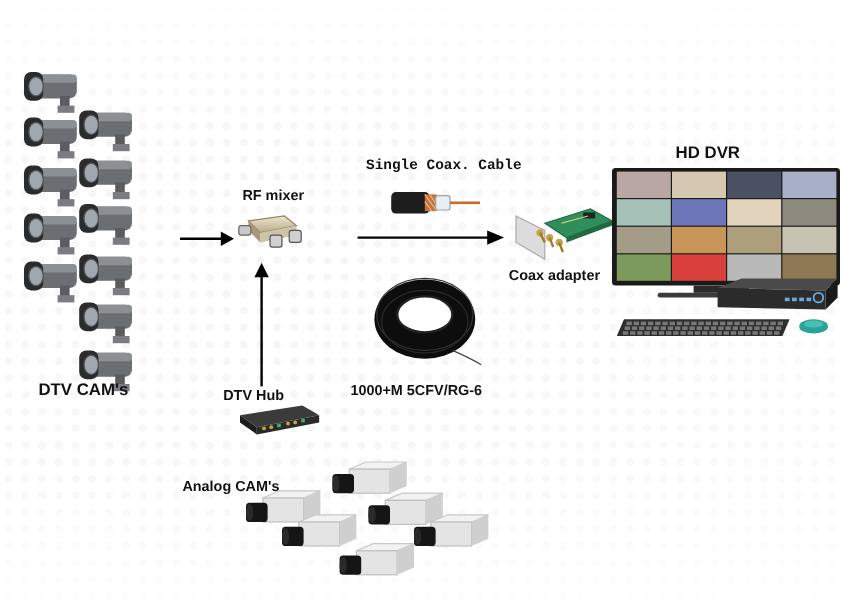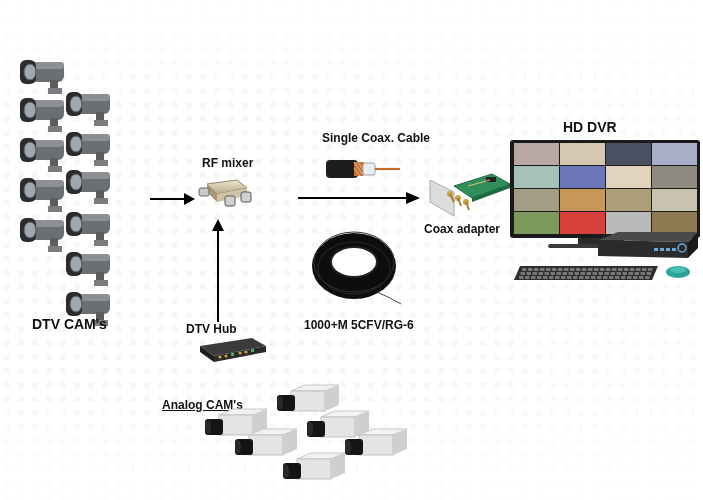--- a/index.html
+++ b/index.html
@@ -149,42 +149,42 @@
   <polygon points="4,10 18,20 18,26 4,16" fill="#1c1c1c"></polygon>
   <polygon points="18,20 70,10 70,16 18,26" fill="#2a2a2a"></polygon>
   <circle cx="24" cy="21" r="1.6" fill="#c9a24a"></circle>
     <circle cx="30" cy="20" r="1.6" fill="#c9a24a"></circle>
   <rect x="35" y="17" width="3" height="3" fill="#3ab26a"></rect>
   <circle cx="44" cy="17" r="1.6" fill="#c9a24a"></circle>
     <circle cx="50" cy="16" r="1.6" fill="#c9a24a"></circle>
   <rect x="55" y="13" width="3" height="3" fill="#3ab26a"></rect>
 </svg>
 
-<div class="label lbl-sm" style="left:322px;top:131px;">Single Coax. Cable</div>
+<div class="label lbl-sm" style="left:305px;top:131px;font-family:Liberation Mono, monospace;">Single Coax. Cable</div>
 <svg class="abs" style="left:326px;top:158px;" width="76" height="24">
   <rect x="0" y="2" width="32" height="18" rx="4" fill="#1d1d1d"></rect>
   <rect x="28" y="4" width="10" height="14" fill="#c2733a"></rect>
   <path d="M28 4 l10 14 M32 4 l6 9 M28 10 l6 8" stroke="#f0b27a" stroke-width="1"></path>
   <rect x="37" y="5" width="12" height="12" rx="2" fill="#e8eef2" stroke="#9aa5ad"></rect>
   <line x1="49" y1="11" x2="74" y2="11" stroke="#c96a2a" stroke-width="2.2"></line>
 </svg>
 
 <svg class="abs" style="left:298px;top:191px;" width="124" height="14">
   <line x1="0" y1="7" x2="110" y2="7" stroke="#000" stroke-width="2"></line>
   <polygon points="108,1 122,7 108,13" fill="#000"></polygon>
 </svg>
 
 <svg class="abs" style="left:309px;top:222px;" width="100" height="92">
   <ellipse cx="45" cy="44" rx="42" ry="33" fill="#0d0d0d"></ellipse>
   <ellipse cx="45" cy="40" rx="40" ry="30" fill="none" stroke="#333" stroke-width="1"></ellipse>
   <ellipse cx="45" cy="46" rx="36" ry="26" fill="none" stroke="#2a2a2a" stroke-width="1"></ellipse>
   <ellipse cx="45" cy="40" rx="23" ry="15" fill="#ffffff" stroke="#222" stroke-width="2"></ellipse>
   <path d="M68 70 Q82 76 92 82" stroke="#444" stroke-width="1" fill="none"></path>
 </svg>
-<div class="label lbl-sm" style="left:304px;top:318px;">1000+M 5CFV/RG-6</div>
+<div class="label lbl-sm" style="left:292px;top:318px;">1000+M 5CFV/RG-6</div>
 
 <svg class="abs" style="left:428px;top:172px;" width="84" height="46">
   <polygon points="2,8 26,20 26,44 2,30" fill="#dcdcdc" stroke="#aaa"></polygon>
   <polygon points="26,14 64,2 82,12 44,26" fill="#2f8f5a" stroke="#1f6b41"></polygon>
   <polygon points="44,26 82,12 82,16 44,30" fill="#1f6b41"></polygon>
   <rect x="58" y="5" width="10" height="5" fill="#222"></rect>
   <line x1="40" y1="14" x2="62" y2="8" stroke="#d9c77a" stroke-width="1"></line>
   <circle cx="22" cy="22" r="3" fill="#c9a24a"></circle>
     <line x1="22" y1="22" x2="26" y2="30" stroke="#a07b2a" stroke-width="2"></line>
   <circle cx="30" cy="26" r="3" fill="#c9a24a"></circle>
@@ -301,21 +301,21 @@
       <rect x="121" y="12" width="4.5" height="3" fill="#777"></rect>
       <rect x="127" y="12" width="4.5" height="3" fill="#777"></rect>
       <rect x="133" y="12" width="4.5" height="3" fill="#777"></rect>
     </g>
 </svg>
 <svg class="abs" style="left:664px;top:264px;" width="28" height="16">
   <ellipse cx="14" cy="8" rx="12" ry="6" fill="#2aa39a"></ellipse>
   <ellipse cx="14" cy="6" rx="8" ry="3" fill="#5fd0c6" opacity="0.6"></ellipse>
 </svg>
 
-<div class="label lbl-sm" style="left:162px;top:398px;text-decoration:underline;">Analog CAM's</div>
+<div class="label lbl-sm" style="left:152px;top:398px;">Analog CAM's</div>
 <svg id="analog-cams" class="abs" style="left:195px;top:385px;" width="215" height="110">
     <g transform="translate(82,0)">
       <polygon points="14,6 28,0 62,0 48,6" fill="#f2f2f2" stroke="#c8c8c8"></polygon>
       <rect x="14" y="6" width="34" height="20" fill="#e4e4e4" stroke="#c0c0c0"></rect>
       <polygon points="48,6 62,0 62,20 48,26" fill="#cfcfcf"></polygon>
       <rect x="0" y="10" width="18" height="16" rx="3" fill="#151515"></rect>
       <ellipse cx="3" cy="18" rx="3" ry="7" fill="#2a2a2a"></ellipse>
     </g>
     <g transform="translate(10,24)">
       <polygon points="14,6 28,0 62,0 48,6" fill="#f2f2f2" stroke="#c8c8c8"></polygon>

